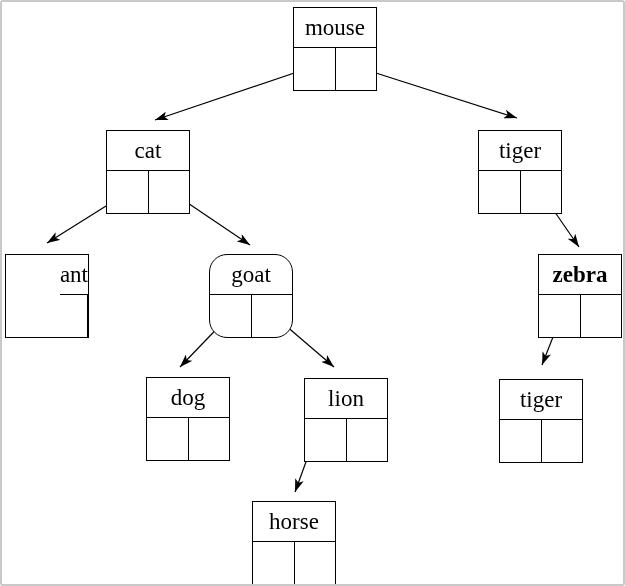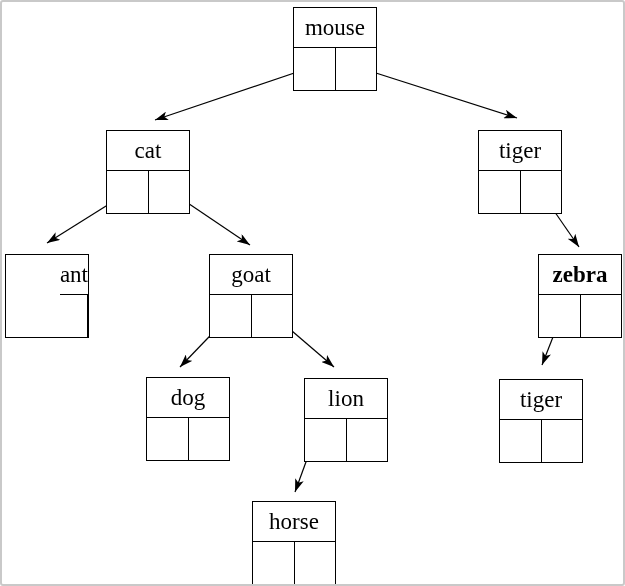--- a/index.html
+++ b/index.html
@@ -52,21 +52,21 @@
     flex: 1 1 50%;
   }
   .cell.left {
     border-right: 1.5px solid #000000;
   }
   
   .pos-mouse { left: 291px; top: 5px; }
   .pos-cat   { left: 104px; top: 128px; }
   .pos-mule  { left: 476px; top: 128px; }
   .pos-ant   { left: 3px;   top: 252px; align-items: flex-end; }
-  .pos-goat  { left: 207px; top: 252px; }
+  .pos-goat  { left: 207px; top: 252px; border-radius: 18px; }
   .pos-zebra { left: 536px; top: 252px; font-weight: bold; }
   .pos-dog   { left: 144px; top: 375px; }
   .pos-lion  { left: 302px; top: 376px; }
   .pos-tiger { left: 497px; top: 377px; }
   .pos-horse { left: 250px; top: 499px; }
   .edge {
     stroke: #000000;
     stroke-width: 1.2;
     fill: none;
   }

